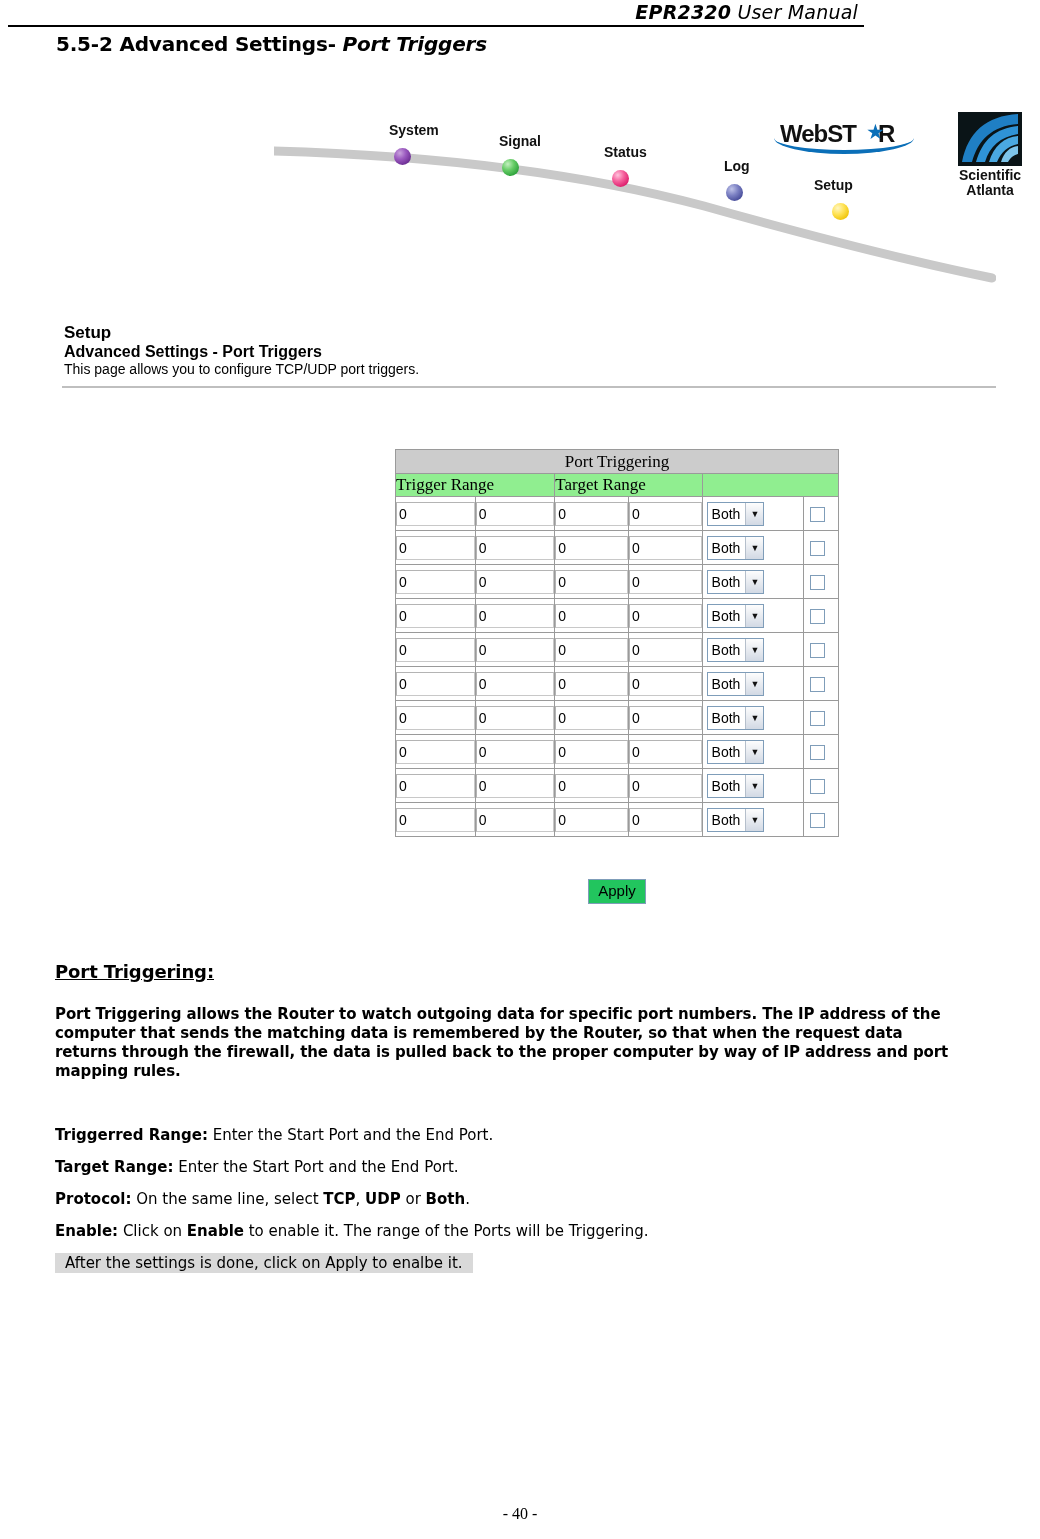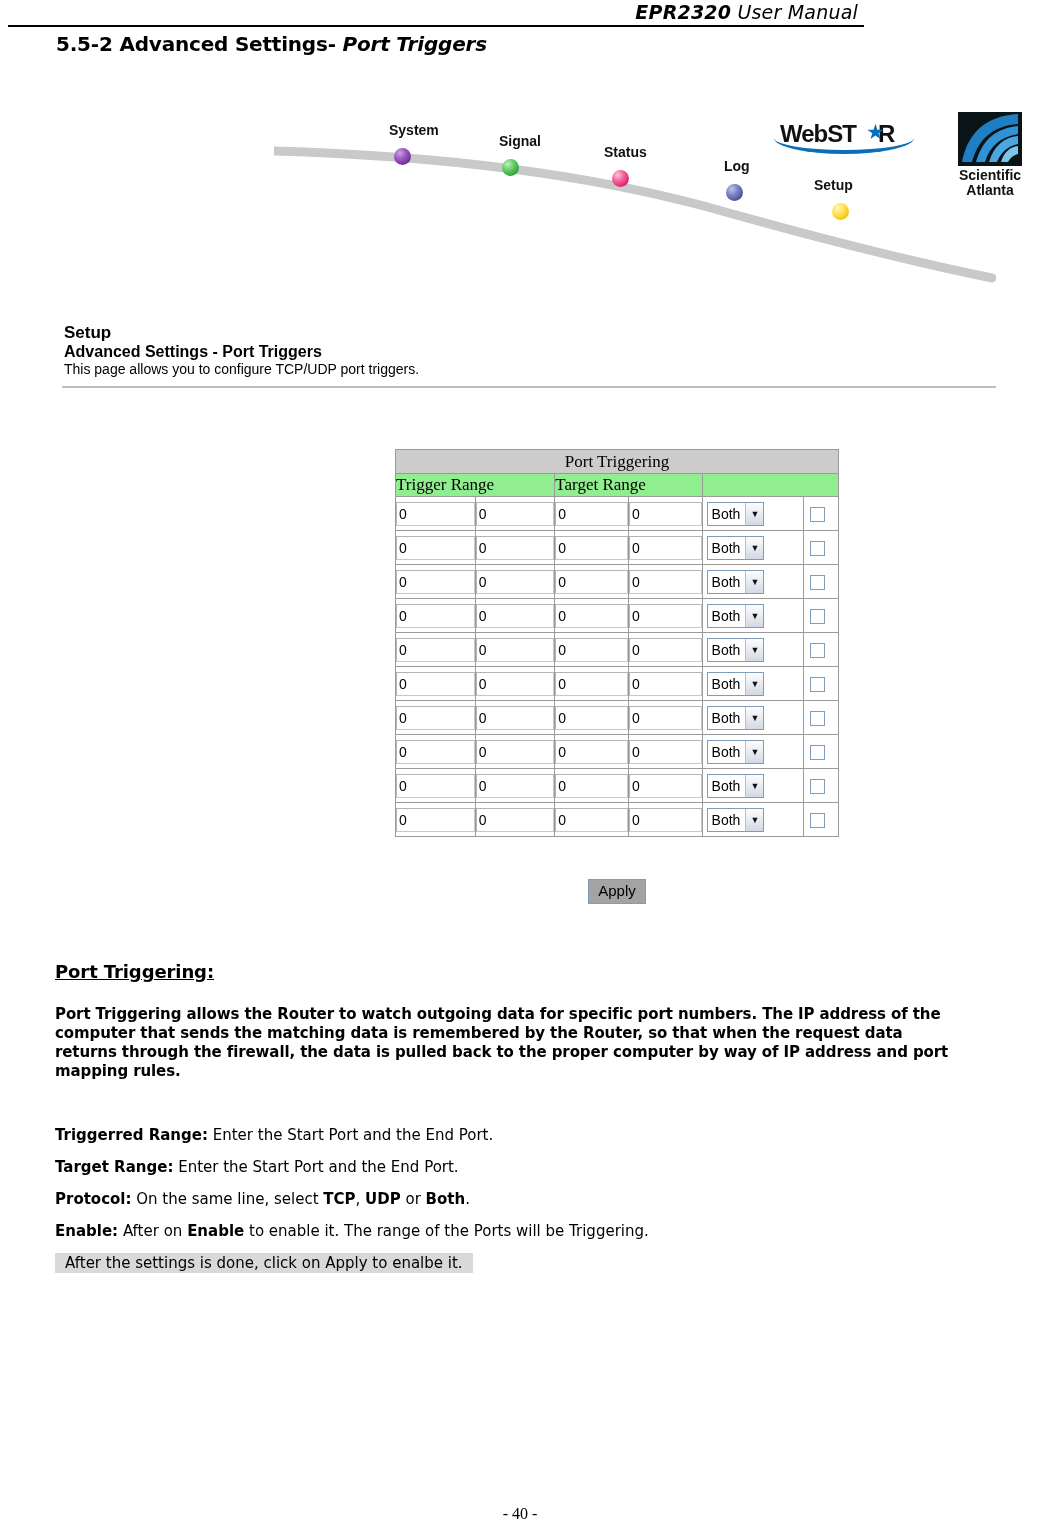--- a/index.html
+++ b/index.html
@@ -225,21 +225,21 @@
 
   .apply-row {
     position: absolute; left: 395px; top: 879px;
     width: 444px; text-align: center;
   }
   .apply-btn {
     display: inline-block;
     min-width: 58px;
     padding: 2px 7px 3px;
     border: 1px solid #7f9db9;
-    background: #a3a3a3;
+    background: #22c55e;
     font-family: "Liberation Sans", sans-serif;
     font-size: 15px;
     color: #000;
     line-height: 18px;
   }
 
   
   .h-pt {
     position: absolute; left: 55px; top: 961px;
     font-size: 18px; font-weight: bold;
@@ -571,18 +571,18 @@
 
 <div class="def def-2">
   <b>Target Range:</b><span> Enter the Start Port and the End Port.</span>
 </div>
 
 <div class="def def-3">
   <b>Protocol:</b><span>   On the same line, select </span><b>TCP</b><span>, </span><b>UDP</b><span> or </span><b>Both</b><span>.</span>
 </div>
 
 <div class="def def-4">
-  <b>Enable:</b><span> After on </span><b>Enable</b><span> to enable it. The range of the Ports will be Triggering.</span>
+  <b>Enable:</b><span> Click on </span><b>Enable</b><span> to enable it. The range of the Ports will be Triggering.</span>
 </div>
 
 <div class="note-hl">After the settings is done, click on Apply to enalbe it.</div>
 
 <div class="page-footer">- 40 -</div>
 
 </body></html>

